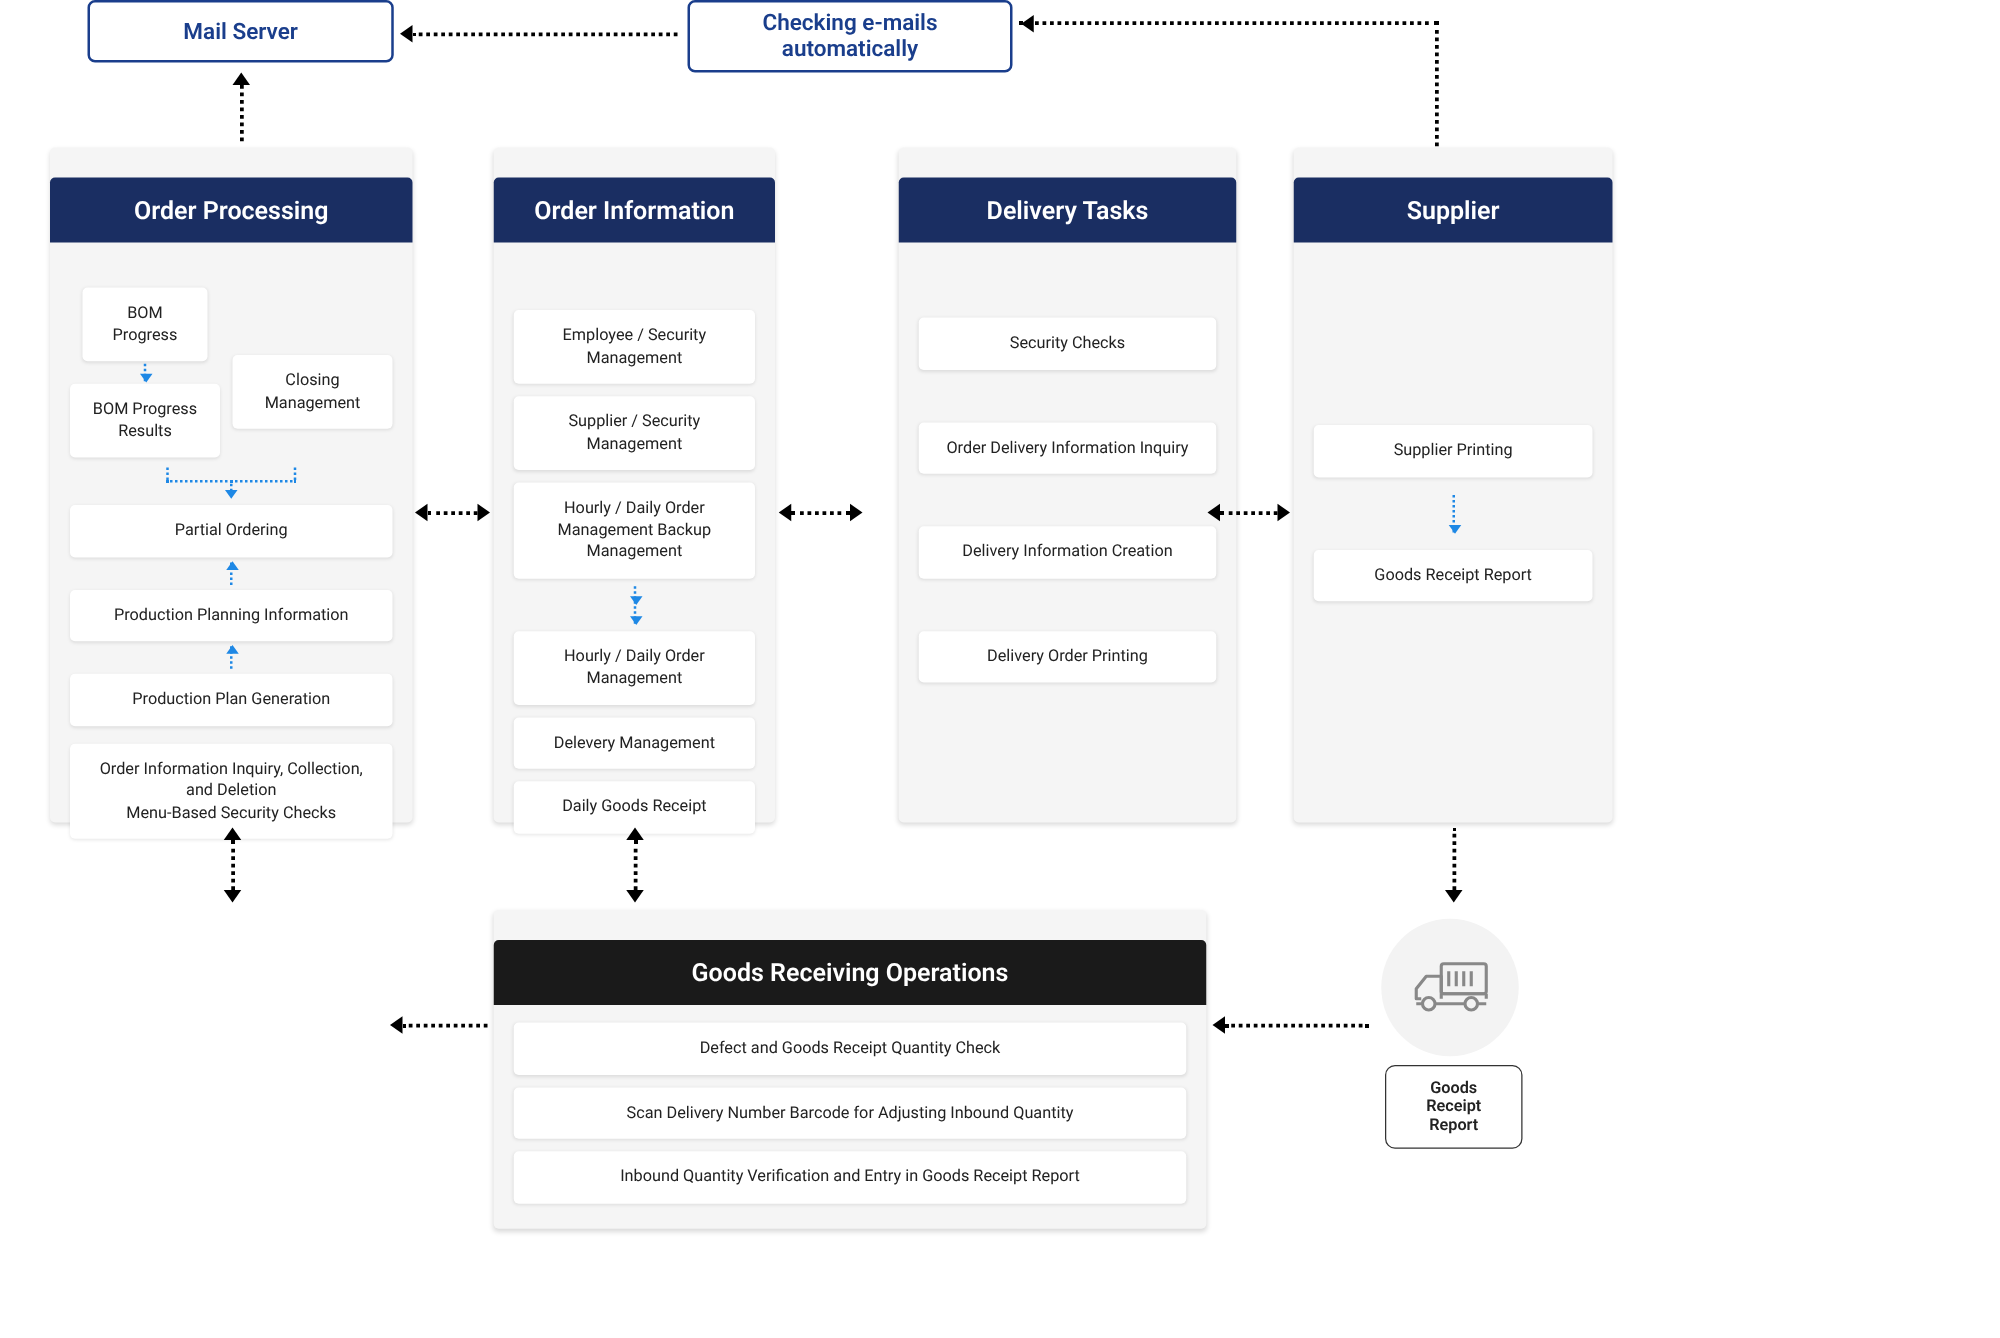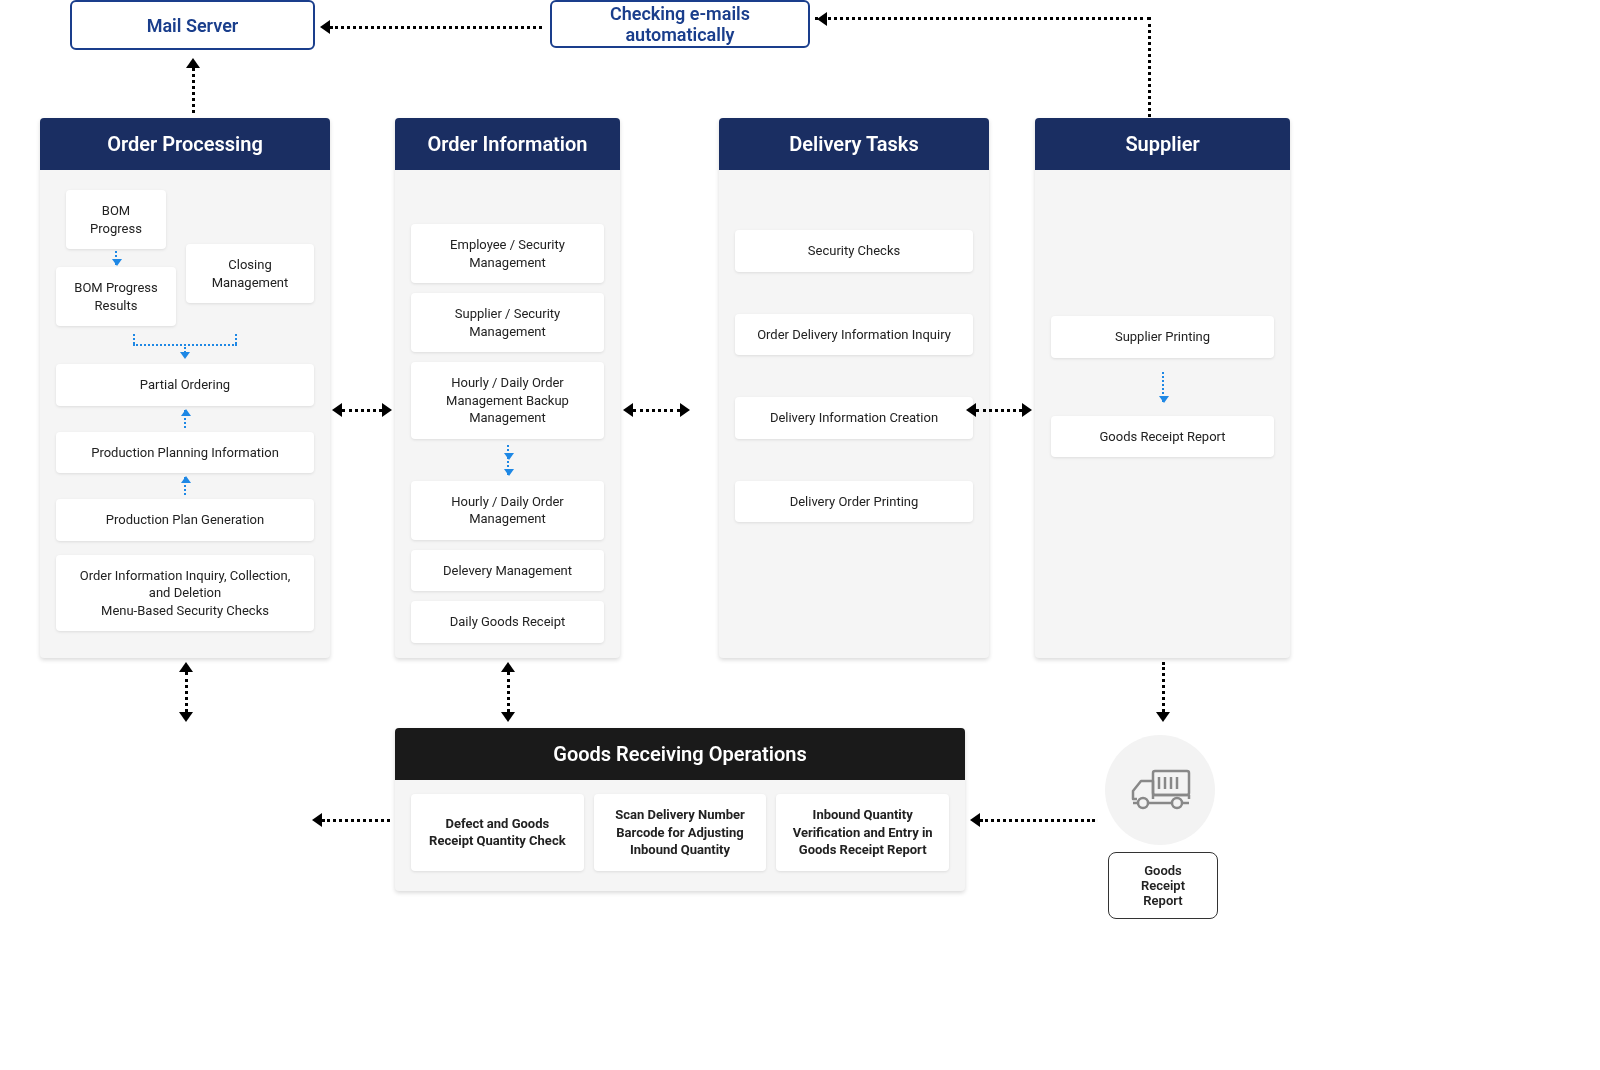--- a/index.html
+++ b/index.html
@@ -42,34 +42,34 @@
     box-shadow: 0 2px 4px rgba(0,0,0,0.15);
   }
   .panel-header {
     background: var(--navy);
     color: #fff;
     font-size: 20px;
     font-weight: 600;
     padding: 14px 10px;
     text-align: center;
     border-radius: 4px 4px 0 0;
+    margin-top: 24px;
   }
   .panel-header.black { background: var(--black-header); }
   .panel-body {
     padding: 14px 16px 20px 16px;
     display: flex;
     flex-direction: column;
     gap: 12px;
     align-items: center;
   }
   .panel-body.row {
-    flex-direction: row;
+    flex-direction: column;
     justify-content: center;
     align-items: stretch;
-    font-weight: bold;
   }
   .card {
     background: var(--card-bg);
     border-radius: 4px;
     box-shadow: var(--shadow);
     font-size: 13px;
     color: #222;
     padding: 12px 14px;
     text-align: center;
     line-height: 1.35;
@@ -148,41 +148,41 @@
     background:#f3f3f3;
     display:flex; align-items:center; justify-content:center;
   }
   .elbow { position:absolute; }
 </style>
 </head>
 <body>
 
 <div class="box top-node" style="left:70px; top:0; width:245px; height:50px;">Mail Server</div>
 
-<div class="box top-node" style="left:550px; top:0; width:260px; height:48px;">Checking e-mails automatically</div>
+<div class="box top-node" style="left:550px; top:0; width:260px; height:58px;">Checking e-mails automatically</div>
 
 <div class="arrow horiz" style="left:320px; top:17px; width:222px;">
   <span class="head left"></span>
     <span class="line"></span>
 </div>
 
 <div class="elbow" style="left:815px; top:17px; width:335px; height:0; border-top:3px dotted #000;"></div>
 <div class="arrow horiz" style="left:815px; top:9px; width:14px;">
   <span class="head left"></span>
 </div>
 <div class="elbow" style="left:1148px; top:17px; width:0; height:100px; border-left:3px dotted #000;"></div>
 
 <div class="arrow vert" style="left:183px; top:58px; height:55px;">
   <span class="head up"></span>
     <span class="line"></span>
 </div>
 
 <div class="box panel" style="left:40px; top:118px; width:290px; height:540px;">
   <div class="panel-header">Order Processing</div>
-  <div class="panel-body" style="padding-top:20px; gap:8px; position:relative;">
+  <div class="panel-body" style="padding-top:36px; gap:8px; position:relative;">
     <div style="display:flex; gap:10px; width:100%; align-items:flex-start;">
       <div style="display:flex; flex-direction:column; align-items:center; flex:1; gap:6px;">
         <div class="card" style="width:100px;">BOM Progress</div>
         <div class="blue-arrow down" style="height:14px;"></div>
         <div class="card" style="width:120px;">BOM Progress Results</div>
       </div>
       <div class="card" style="flex:1; margin-top:54px;">Closing Management</div>
     </div>
 
     <div style="position:relative; width:100%; height:22px;">

